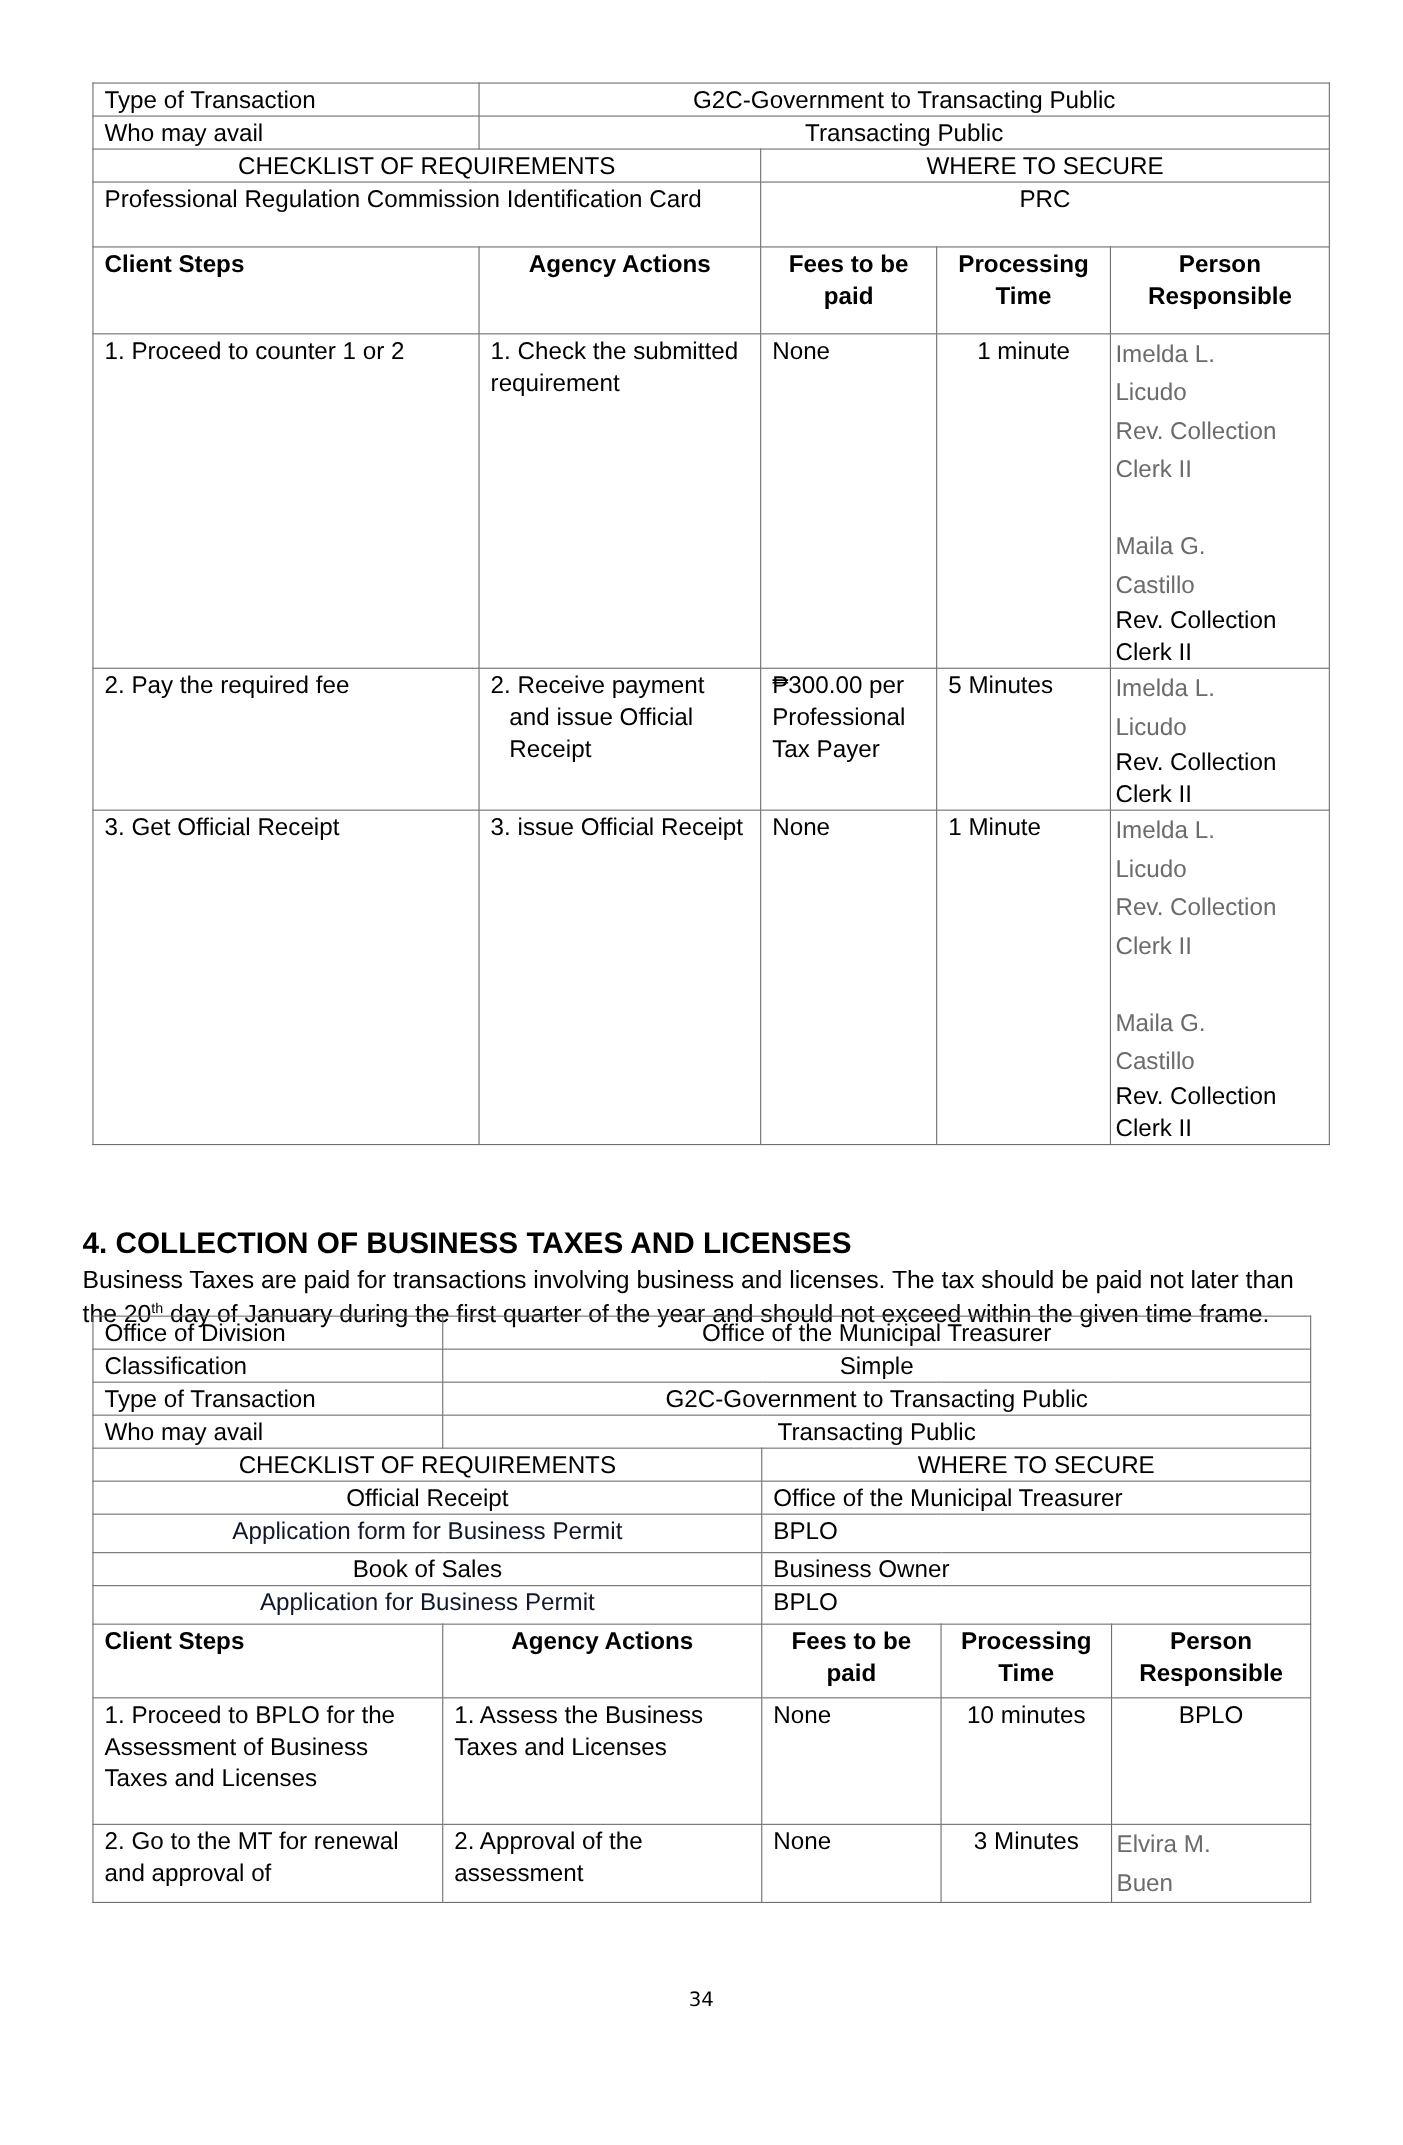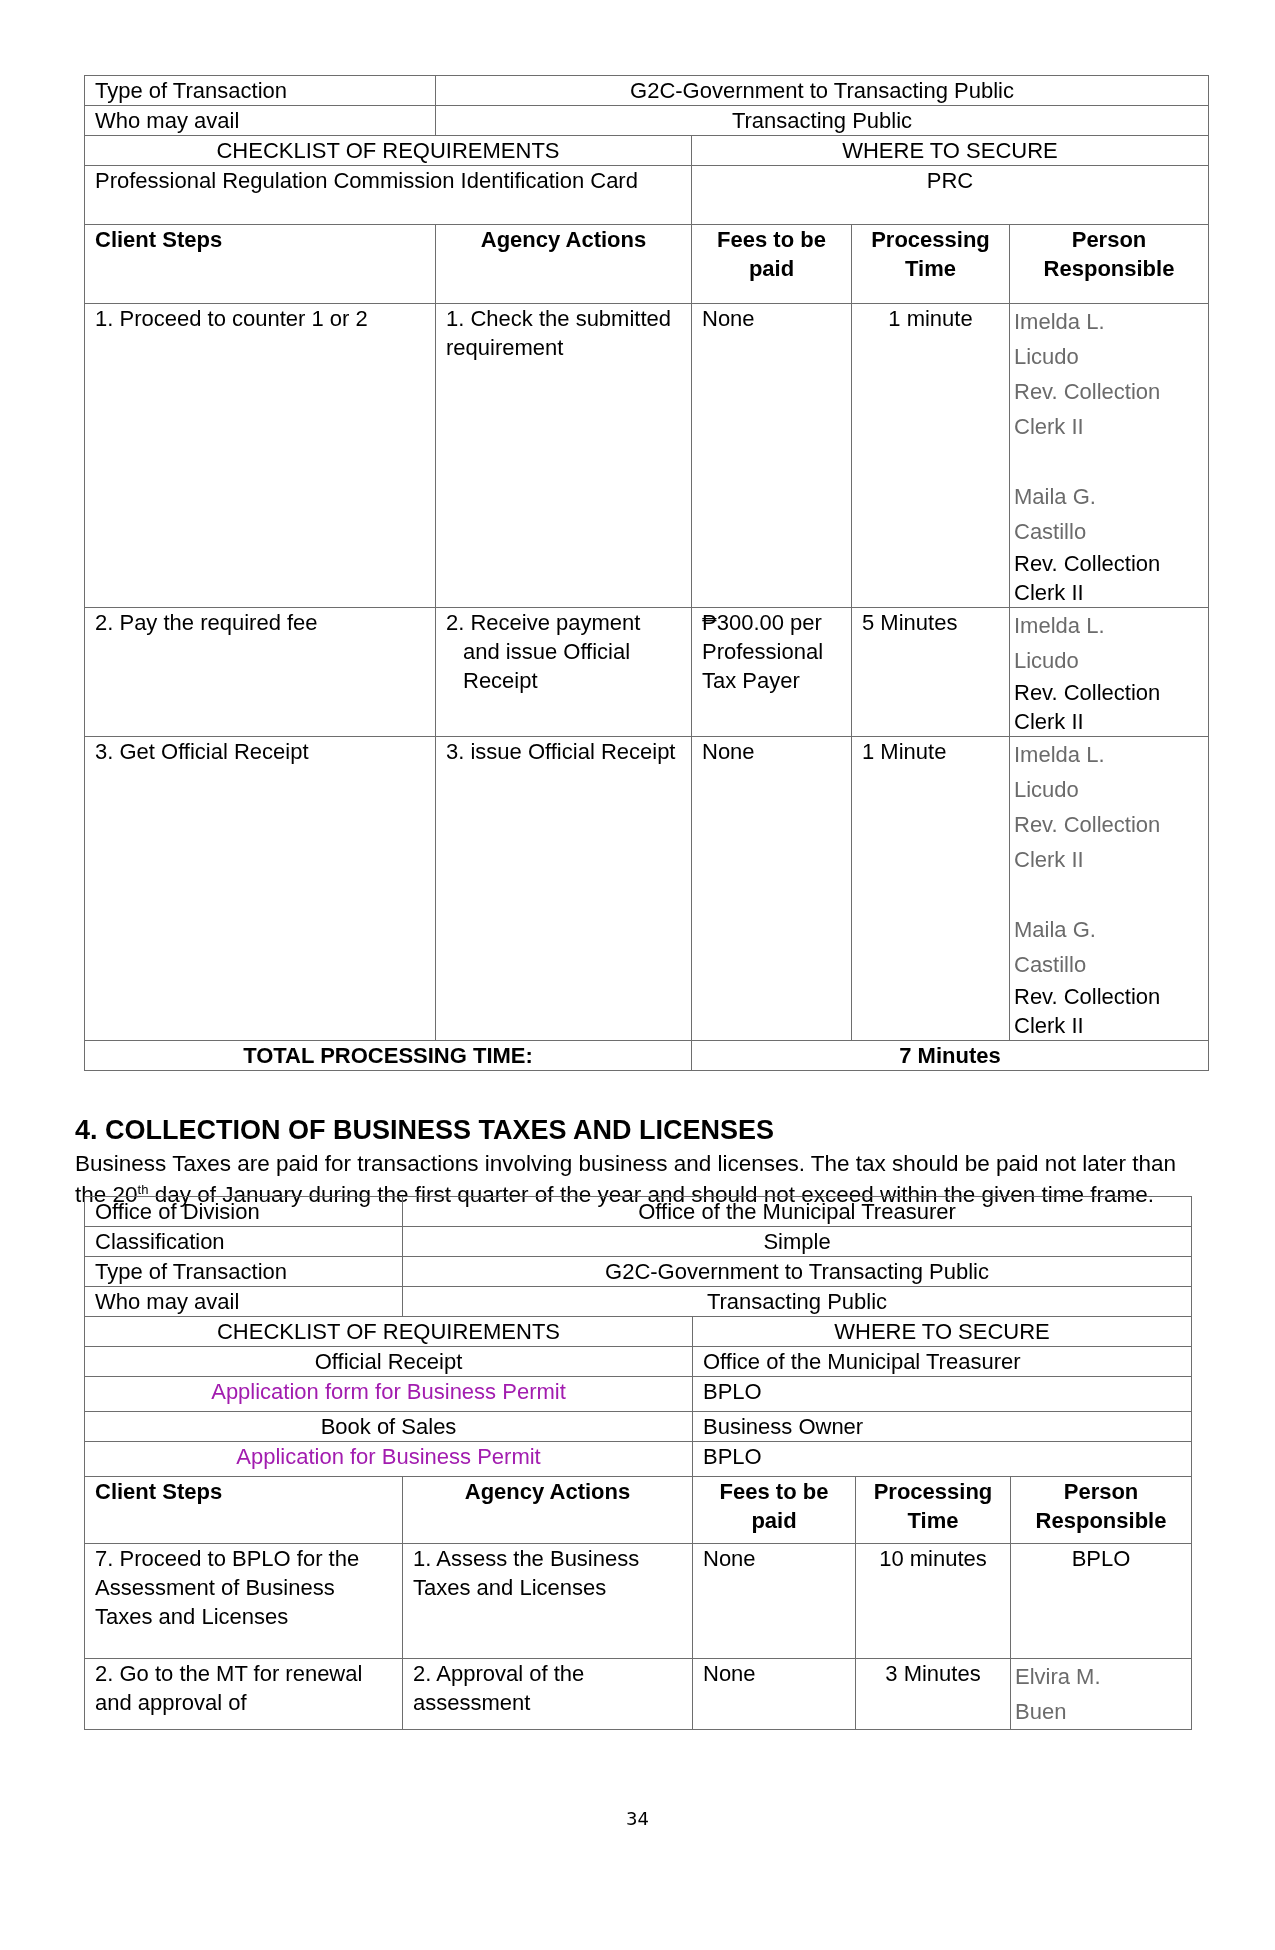--- a/index.html
+++ b/index.html
@@ -10,21 +10,21 @@
   table {
     position: absolute; border-collapse: collapse; table-layout: fixed;
     font-size: 22px; line-height: 29px;
   }
   td {
     border: 1.5px solid #6e6e6e; vertical-align: top;
     padding: 0 10px; overflow: hidden;
   }
   .c { text-align: center; }
   .b { font-weight: bold; }
-  .gray { color: #a21caf; }
+  .gray { color: #0f172a; }
   .person { text-align: left; padding: 0 4px; }
   .person .g { color: #6b6b6b; line-height: 35px; display: block; }
   .person .k { color: #000; line-height: 29px; display: block; }
   .person .sp { display: block; height: 35px; }
   .indent { padding-left: 27px; text-indent: -17px; }
 
   #t1 { left: 84px; top: 75px; width: 1124px; }
   #t2 { left: 84px; top: 1196px; width: 1107px; }
 
   #heading {
@@ -118,24 +118,20 @@
       <span class="g">Licudo</span>
       <span class="g">Rev. Collection</span>
       <span class="g">Clerk II</span>
       <span class="sp"></span>
       <span class="g">Maila G.</span>
       <span class="g">Castillo</span>
       <span class="k">Rev. Collection</span>
       <span class="k">Clerk II</span>
     </td>
   </tr>
-  <tr style="height:29px" class="b">
-    <td colspan="2" class="c"><span>TOTAL PROCESSING TIME:</span></td>
-    <td colspan="3" class="c"><span>7 Minutes</span></td>
-  </tr>
 </tbody>
   </table>
 
 <h2 id="heading">4. COLLECTION OF BUSINESS TAXES AND LICENSES</h2>
 <p id="para"><span>Business Taxes are paid for transactions involving business and licenses. The tax should be paid not later than the 20</span><sup>th</sup><span> day of January during the first quarter of the year and should not exceed within the given time frame.</span></p>
 
 <table id="t2">
   <colgroup>
     <col style="width:318px">
       <col style="width:290px">
@@ -181,21 +177,21 @@
     <td colspan="3"><span>BPLO</span></td>
   </tr>
   <tr style="height:67px" class="b">
     <td><span>Client Steps</span></td>
     <td class="c"><span>Agency Actions</span></td>
     <td class="c"><span>Fees to be paid</span></td>
     <td class="c"><span>Processing Time</span></td>
     <td class="c"><span>Person Responsible</span></td>
   </tr>
   <tr style="height:115px">
-    <td><span>7. Proceed to BPLO for the Assessment of Business Taxes and Licenses</span></td>
+    <td><span>1. Proceed to BPLO for the Assessment of Business Taxes and Licenses</span></td>
     <td><span>1. Assess the Business Taxes and Licenses</span></td>
     <td><span>None</span></td>
     <td class="c"><span>10 minutes</span></td>
     <td class="c"><span>BPLO</span></td>
   </tr>
   <tr style="height:69px">
     <td><span>2. Go to the MT for renewal and approval of</span></td>
     <td><span>2. Approval of the assessment</span></td>
     <td><span>None</span></td>
     <td class="c"><span>3 Minutes</span></td>

